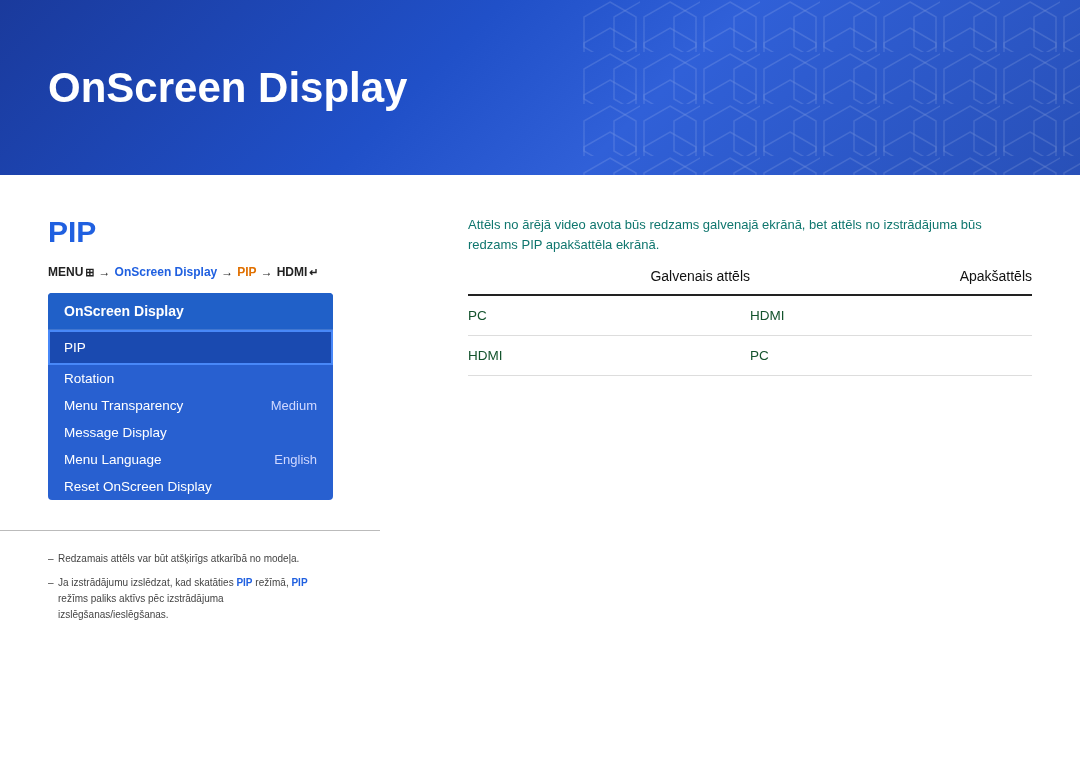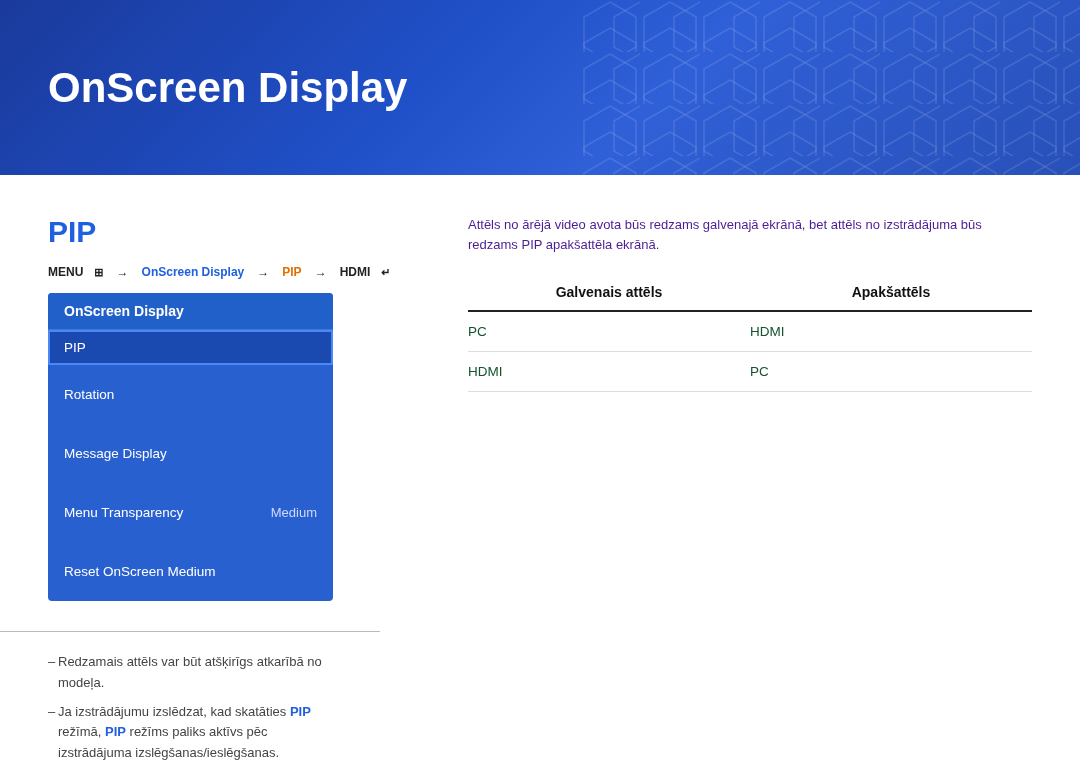--- a/index.html
+++ b/index.html
@@ -49,21 +49,21 @@
       margin-bottom: 16px;
     }
 
     .menu-path {
       font-size: 12px;
       font-weight: 700;
       color: #222;
       margin-bottom: 14px;
       display: flex;
       align-items: center;
-      gap: 11px;
+      gap: 2px;
       flex-wrap: wrap;
     }
     .menu-path .menu-word { color: #222; font-weight: 700; }
     .menu-path .menu-link { color: #2060e0; font-weight: 700; }
     .menu-path .menu-item-active { color: #e07000; font-weight: 700; }
     .menu-path .arrow { color: #222; margin: 0 2px; }
 
     
     .osd-menu {
       background: #2860d0;
@@ -76,21 +76,21 @@
       color: #fff;
       font-size: 14px;
       font-weight: 600;
       padding: 10px 16px;
       border-bottom: 1px solid rgba(255,255,255,0.15);
     }
     .osd-menu-item {
       display: flex;
       align-items: center;
       justify-content: space-between;
-      padding: 22px 16px;
+      padding: 6px 16px;
       font-size: 13.5px;
       color: #fff;
       cursor: pointer;
     }
     .osd-menu-item.selected {
       background: #1a4ab0;
       border: 2px solid #4888f8;
       padding: 8px 14px;
       font-weight: 500;
     }
@@ -106,37 +106,37 @@
     }
 
     .pip-settings-title {
       font-size: 24px;
       font-weight: 700;
       color: #111;
       margin-bottom: 12px;
     }
     .pip-settings-desc {
       font-size: 13px;
-      color: #4c1d95;
-      margin-bottom: 22px;
+      color: #0f766e;
+      margin-bottom: 6px;
       line-height: 1.5;
     }
 
     
     .settings-table {
       width: 100%;
       border-collapse: collapse;
     }
     .settings-table thead tr {
       border-bottom: 2px solid #222;
     }
     .settings-table th {
-      text-align: center;
+      text-align: right;
       font-size: 14px;
-      font-weight: 700;
+      font-weight: 400;
       color: #111;
       padding: 8px 0 10px 0;
       width: 50%;
     }
     .settings-table tbody tr {
       border-bottom: 1px solid #ddd;
     }
     .settings-table td {
       padding: 12px 0;
       font-size: 13.5px;
@@ -148,21 +148,21 @@
     }
 
     
     .footer-notes {
       padding: 20px 48px 30px 48px;
       border-top: 1px solid #bbb;
       width: 380px;
       margin-left: 0;
     }
     .footer-notes .note {
-      font-size: 13px;
+      font-size: 10px;
       color: #444;
       line-height: 1.6;
       margin-bottom: 8px;
       padding-left: 10px;
       position: relative;
     }
     .footer-notes .note::before {
       content: '–';
       position: absolute;
       left: 0;
@@ -219,28 +219,32 @@
     <div class="osd-menu">
       <div class="osd-menu-header">OnScreen Display</div>
 
       <div class="osd-menu-item selected">
         <span>PIP</span>
       </div>
       <div class="osd-menu-item">
         <span>Rotation</span>
       </div>
       <div class="osd-menu-item">
-        <span>Message Display</span>
-      </div>
-      <div class="osd-menu-item">
         <span>Menu Transparency</span>
         <span class="item-value">Medium</span>
       </div>
       <div class="osd-menu-item">
-        <span>Reset OnScreen Medium</span>
+        <span>Message Display</span>
+      </div>
+      <div class="osd-menu-item">
+        <span>Menu Language</span>
+        <span class="item-value">English</span>
+      </div>
+      <div class="osd-menu-item">
+        <span>Reset OnScreen Display</span>
       </div>
     </div>
 
   </div>
 
   <div class="right-col">
     <p class="pip-settings-desc">Attēls no ārējā video avota būs redzams galvenajā ekrānā, bet attēls no izstrādājuma būs redzams PIP apakšattēla ekrānā.</p>
 
     <table class="settings-table">
       <thead>

